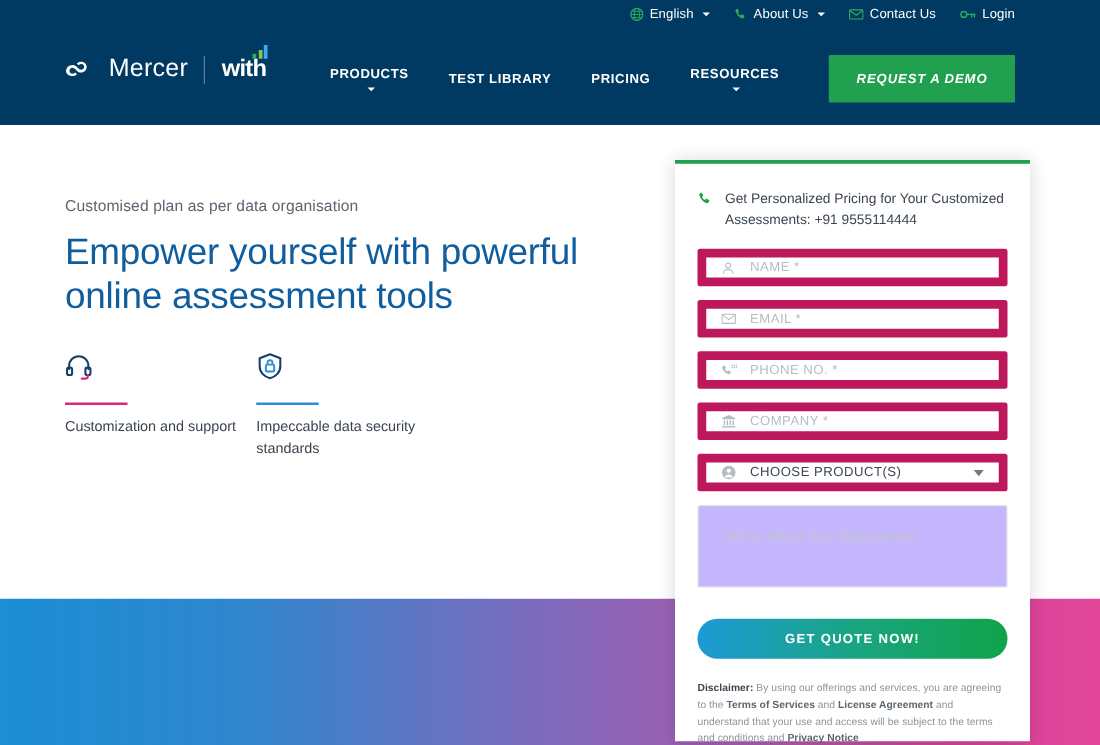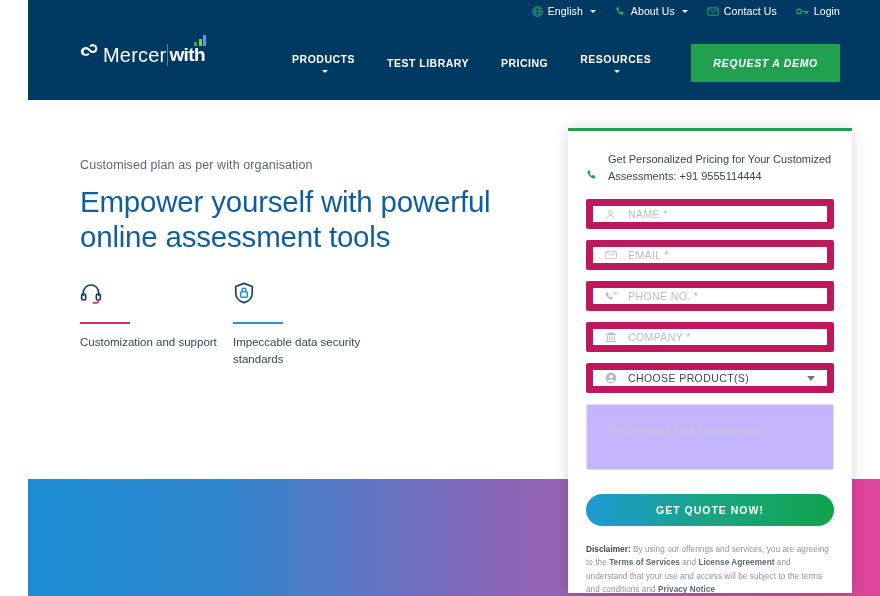--- a/index.html
+++ b/index.html
@@ -2,21 +2,21 @@
 <html><head>
 <meta charset="utf-8">
 <style>
   * { box-sizing: border-box; margin: 0; padding: 0; }
   html, body {
     width: 880px; height: 596px;
     font-family: "Liberation Sans", sans-serif;
     background: #ffffff;
     overflow: hidden;
   }
-  .page { position: relative; width: 696px; height: 596px; background:#fff;margin-left:28px; }
+  .page { position: relative; width: 696px; height: 596px; background:#fff; }
 
   
   .header {
     position: absolute; top:0; left:0; width:880px; height:100px;
     background:#003a62;
   }
   .utilbar {
     position:absolute; top:0; right:68px; height:22px;
     display:flex; align-items:center; gap:19px;
   }
@@ -26,21 +26,21 @@
     cursor:pointer; white-space:nowrap;
   }
   .util-item .uicon { display:flex; align-items:center; color:#2bab5e; }
   .caret-s {
     display:inline-block; width:0; height:0;
     border-left:3px solid transparent; border-right:3px solid transparent;
     border-top:3.5px solid #ffffff; margin-left:2px;
   }
 
   
-  .logo { position:absolute; left:52px; top:44px; display:flex; align-items:flex-start; gap:1px; cursor:pointer;}
+  .logo { position:absolute; left:52px; top:44px; display:flex; align-items:center; gap:13px; cursor:pointer;}
   .logo-mark { display:flex; align-items:center; }
   .logo-word { color:#fff; font-size:20px; letter-spacing:.2px; }
   .logo-div { width:1px; height:22px; background:#5b7e9a; }
   .logo-mettl { position:relative; color:#fff; font-size:19px; font-weight:bold; letter-spacing:-.6px; }
   .mettl-bars { position:absolute; right:-1px; top:-9px; display:flex; align-items:flex-end; gap:1.5px; height:11px;}
   .mettl-bars i { display:block; width:3px; background:#8dc63f; }
 
   
   .mainnav { position:absolute; right:68px; top:44px; display:flex; align-items:center; gap:0; }
   .nav-item {
@@ -70,21 +70,21 @@
   .feat-icon { height:30px; display:flex; align-items:flex-start; }
   .feat-rule { width:50px; height:2px; margin-top:10px; }
   .feat-label { margin-top:10px; color:#3b4550; font-size:11.5px; line-height:1.5; }
 
   
   .card {
     position:absolute; left:540px; top:128px; width:284px; height:465px;
     background:#ffffff; border-top:3px solid #21a04f;
     box-shadow: 0 1px 14px rgba(0,0,0,.16);
   }
-  .card-head { display:flex; gap:10px; padding:20px 18px 0 18px;align-items:flex-end; }
+  .card-head { display:flex; gap:10px; padding:20px 18px 0 18px; }
   .card-head .phicon { color:#21a04f; flex:none; margin-top:1px; }
   .card-head-text { color:#3b4550; font-size:11px; line-height:1.55; }
 
   .form { padding:14px 18px 0 18px; }
   .field {
     position:relative; height:30px; border:7px solid #be185d; border-radius:2px;
     display:flex; align-items:center; margin-bottom:11px; background:#fff;
     cursor:text;
   }
   .field .ficon { position:absolute; left:12px; display:flex; align-items:center; color:#b6bcc3; }
@@ -211,21 +211,21 @@
       </div>
       <div class="nav-item">
         <span>RESOURCES</span>
         <i class="caret-s"></i>
       </div>
       <button class="demo-btn">REQUEST A DEMO</button>
     </div>
   </div>
 
   <div class="hero">
-    <div class="kicker">Customised plan as per with organisation</div>
+    <div class="kicker">Customised plan as per data organisation</div>
     <h1 class="headline">
       <span>Empower yourself with powerful</span><br>
       <span>online assessment tools</span>
     </h1>
   </div>
 
   <div class="features">
 
 
     <div class="feature">

